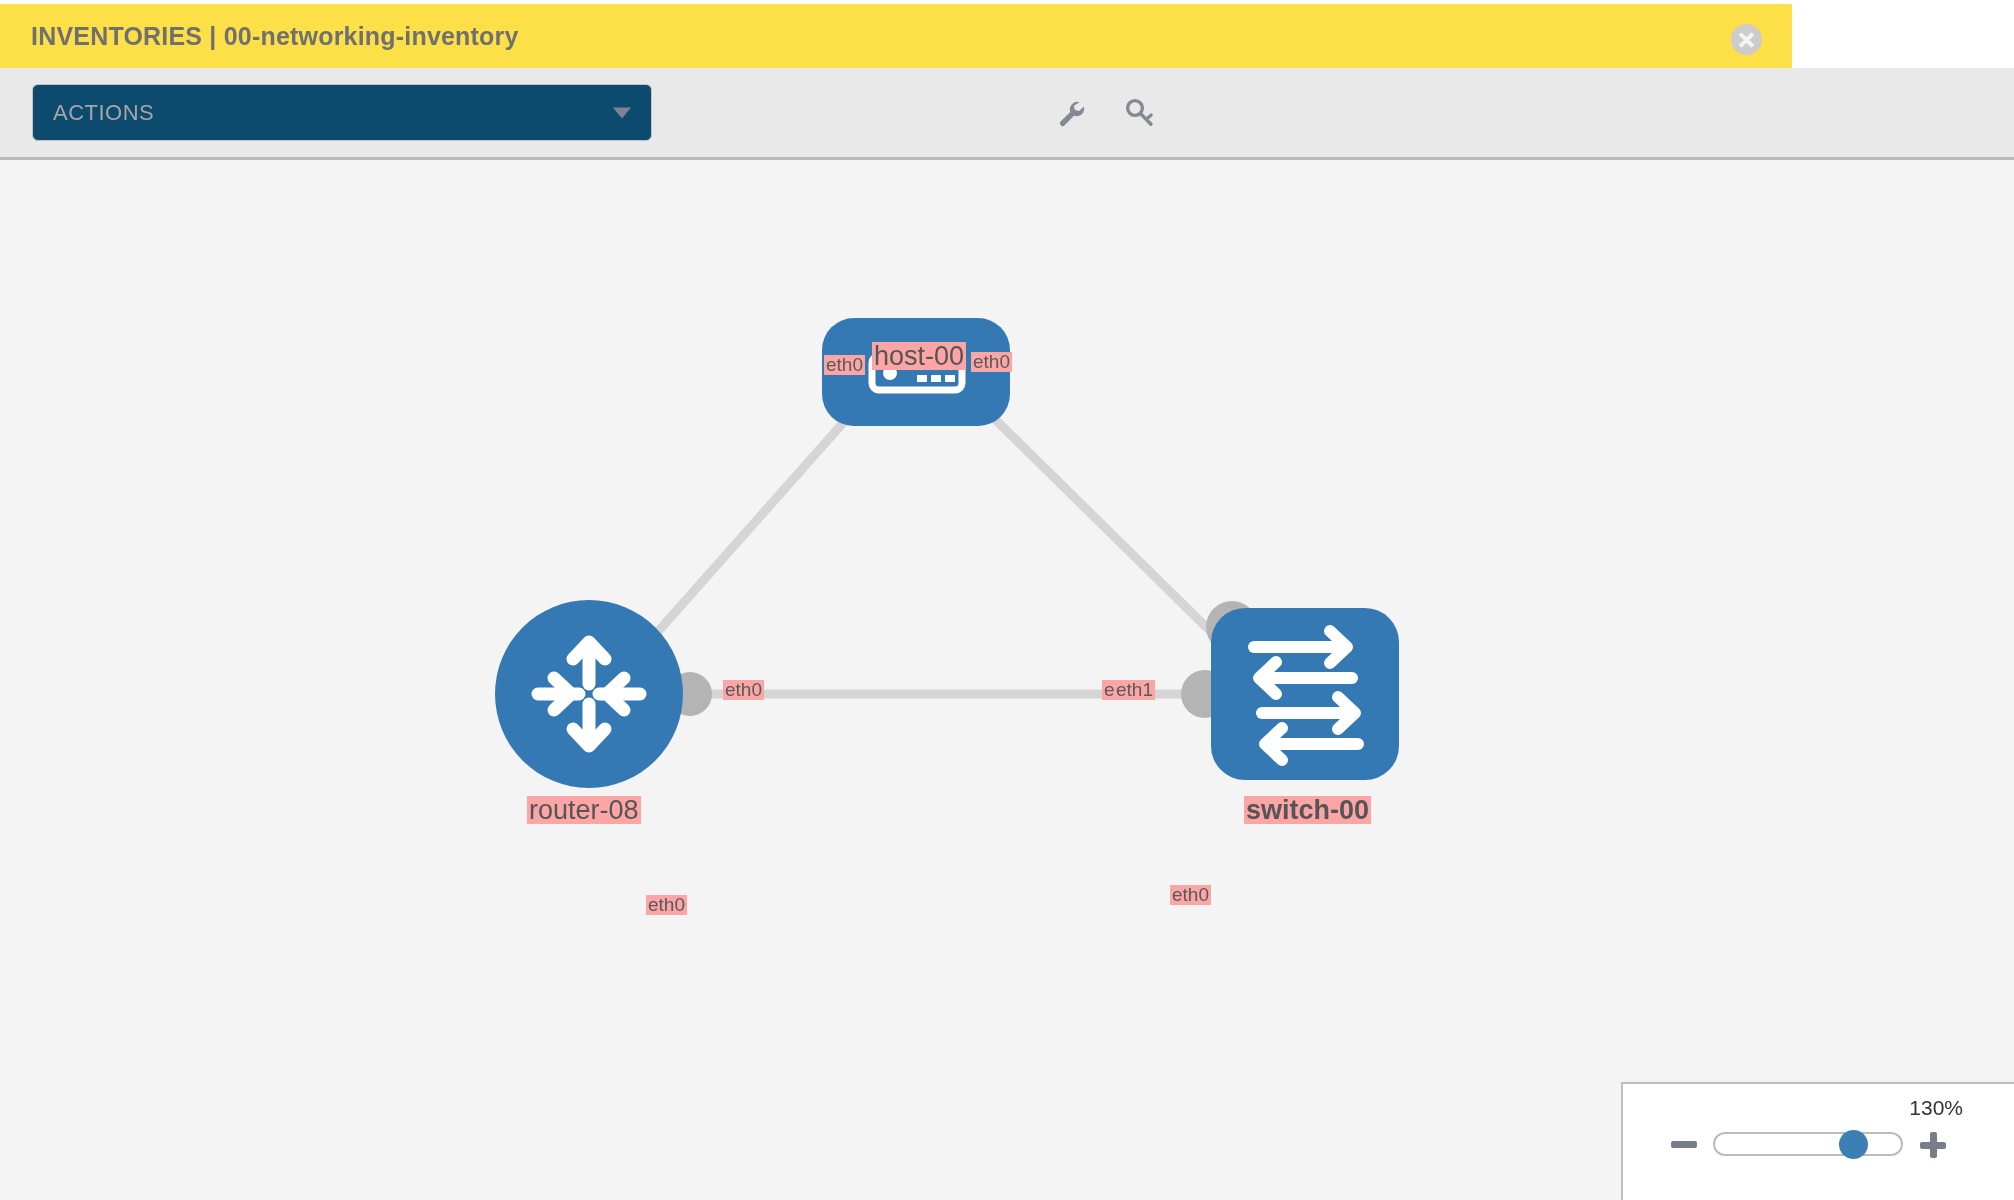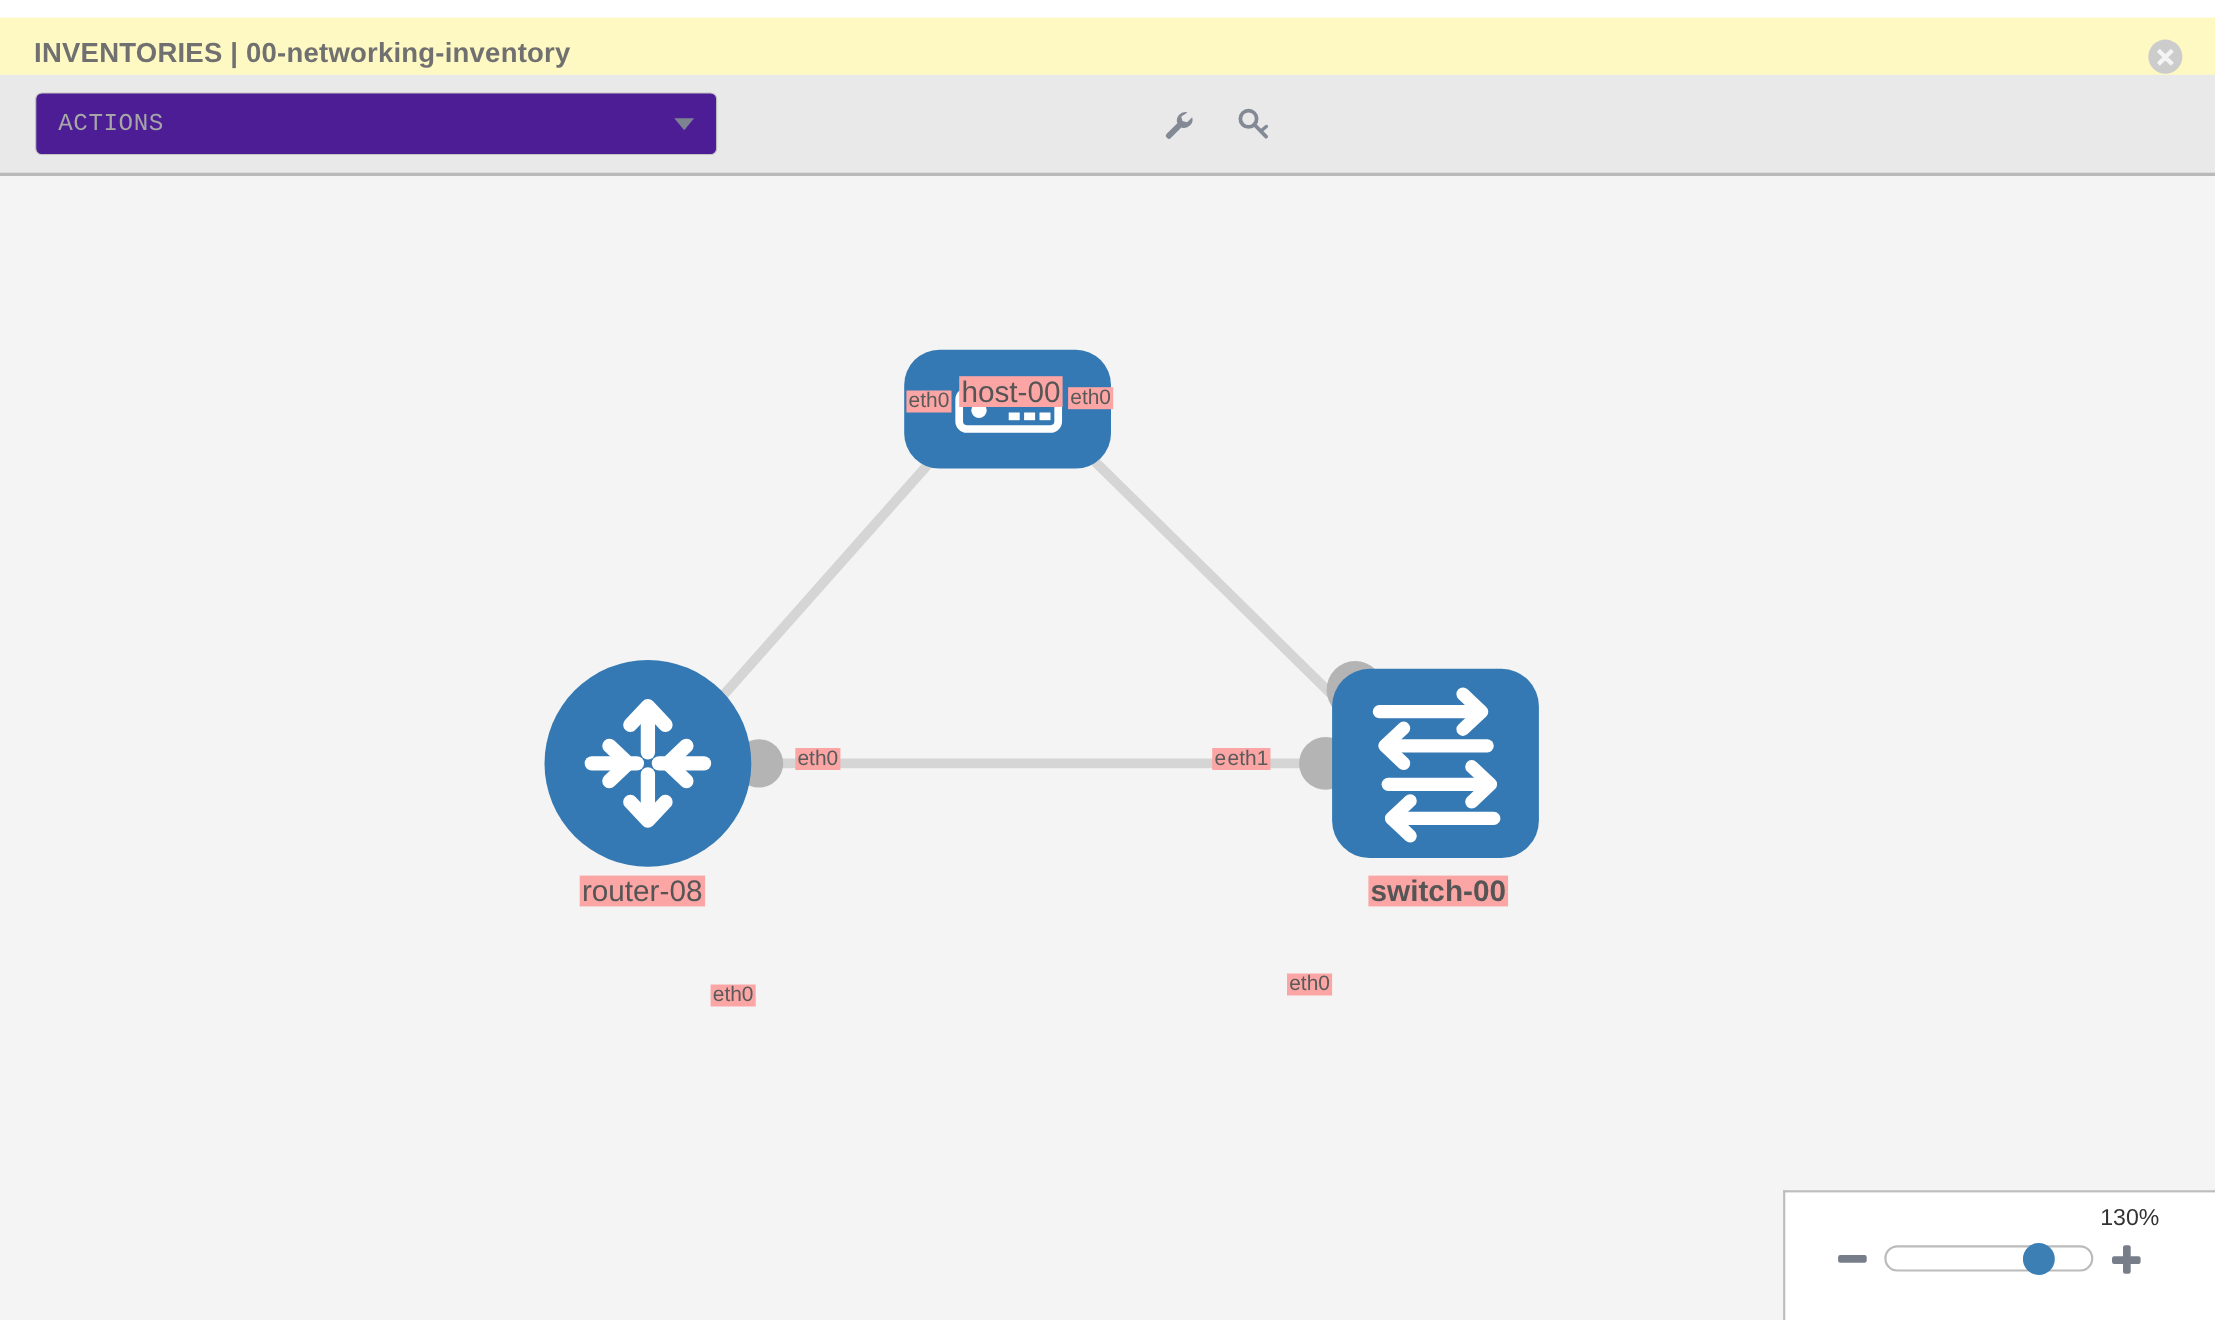--- a/index.html
+++ b/index.html
@@ -11,24 +11,24 @@
     width: 2014px;
     height: 1200px;
     overflow: hidden;
     font-family: "Liberation Sans", sans-serif;
     -webkit-font-smoothing: antialiased;
   }
 
   
   #titlebar {
     position: absolute;
-    left: 0; top: 16px;
-    width: 2014px;
+    left: 0; top: 4px;
+    width: 1792px;
     height: 68px;
-    background: #fef9c3;
+    background: #fde047;
     border-bottom: 2px solid #d0d0d0;
     box-sizing: border-box;
   }
   #page-title {
     position: absolute;
     left: 31px;
     top: 18px;
     font-size: 25px;
     font-weight: bold;
     color: #707070;
@@ -52,25 +52,24 @@
     position: absolute;
     left: 0; top: 68px;
     width: 2014px;
     height: 92px;
     background: #e9e9e9;
     border-bottom: 3px solid #b9b9b9;
     box-sizing: border-box;
   }
   .select-box {
     position: absolute;
-    background: #4c1d95;
+    background: #0c4a6e;
     border: 1px solid #c3c3c3;
     border-radius: 6px;
     box-sizing: border-box;
-    font-family: Liberation Mono, monospace;
   }
   #actions-select {
     left: 32px;
     top: 16px;
     width: 620px;
     height: 57px;
   }
   #search-select {
     left: 1180px;
     top: 16px;

